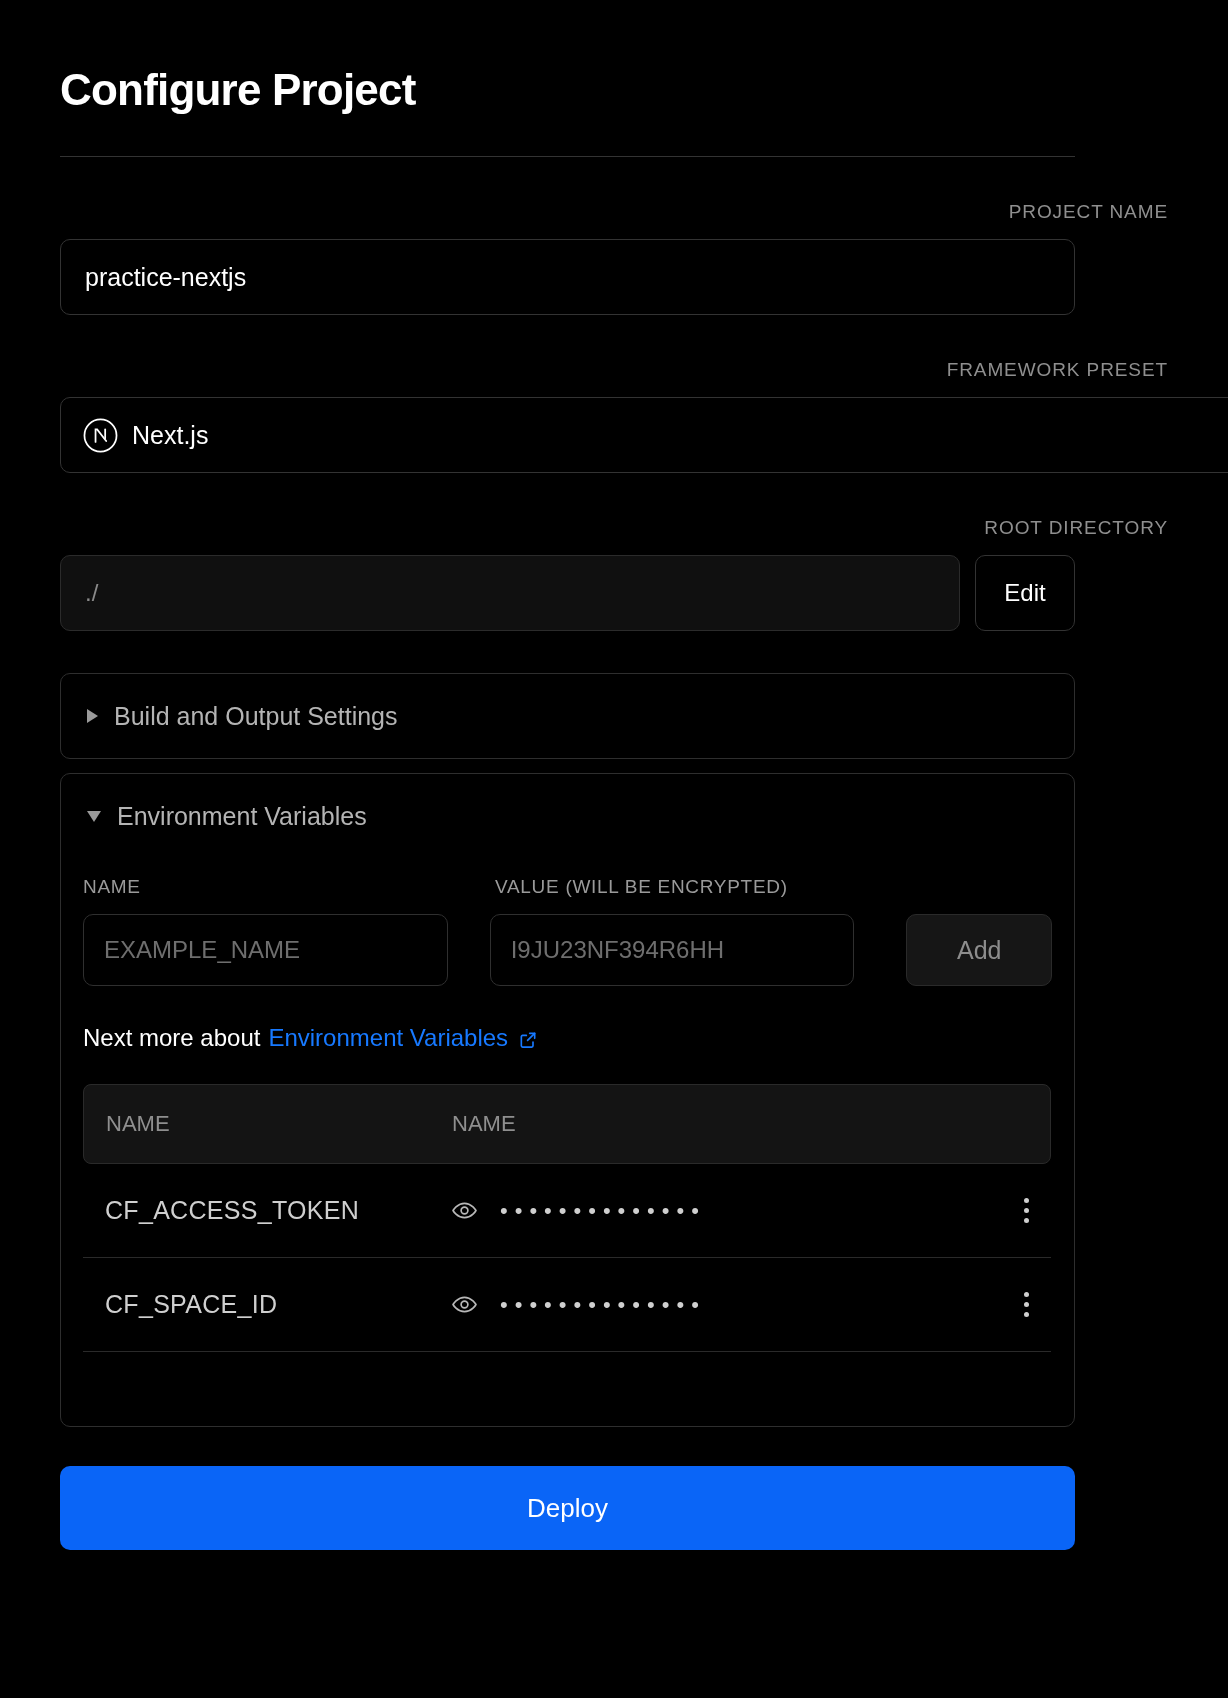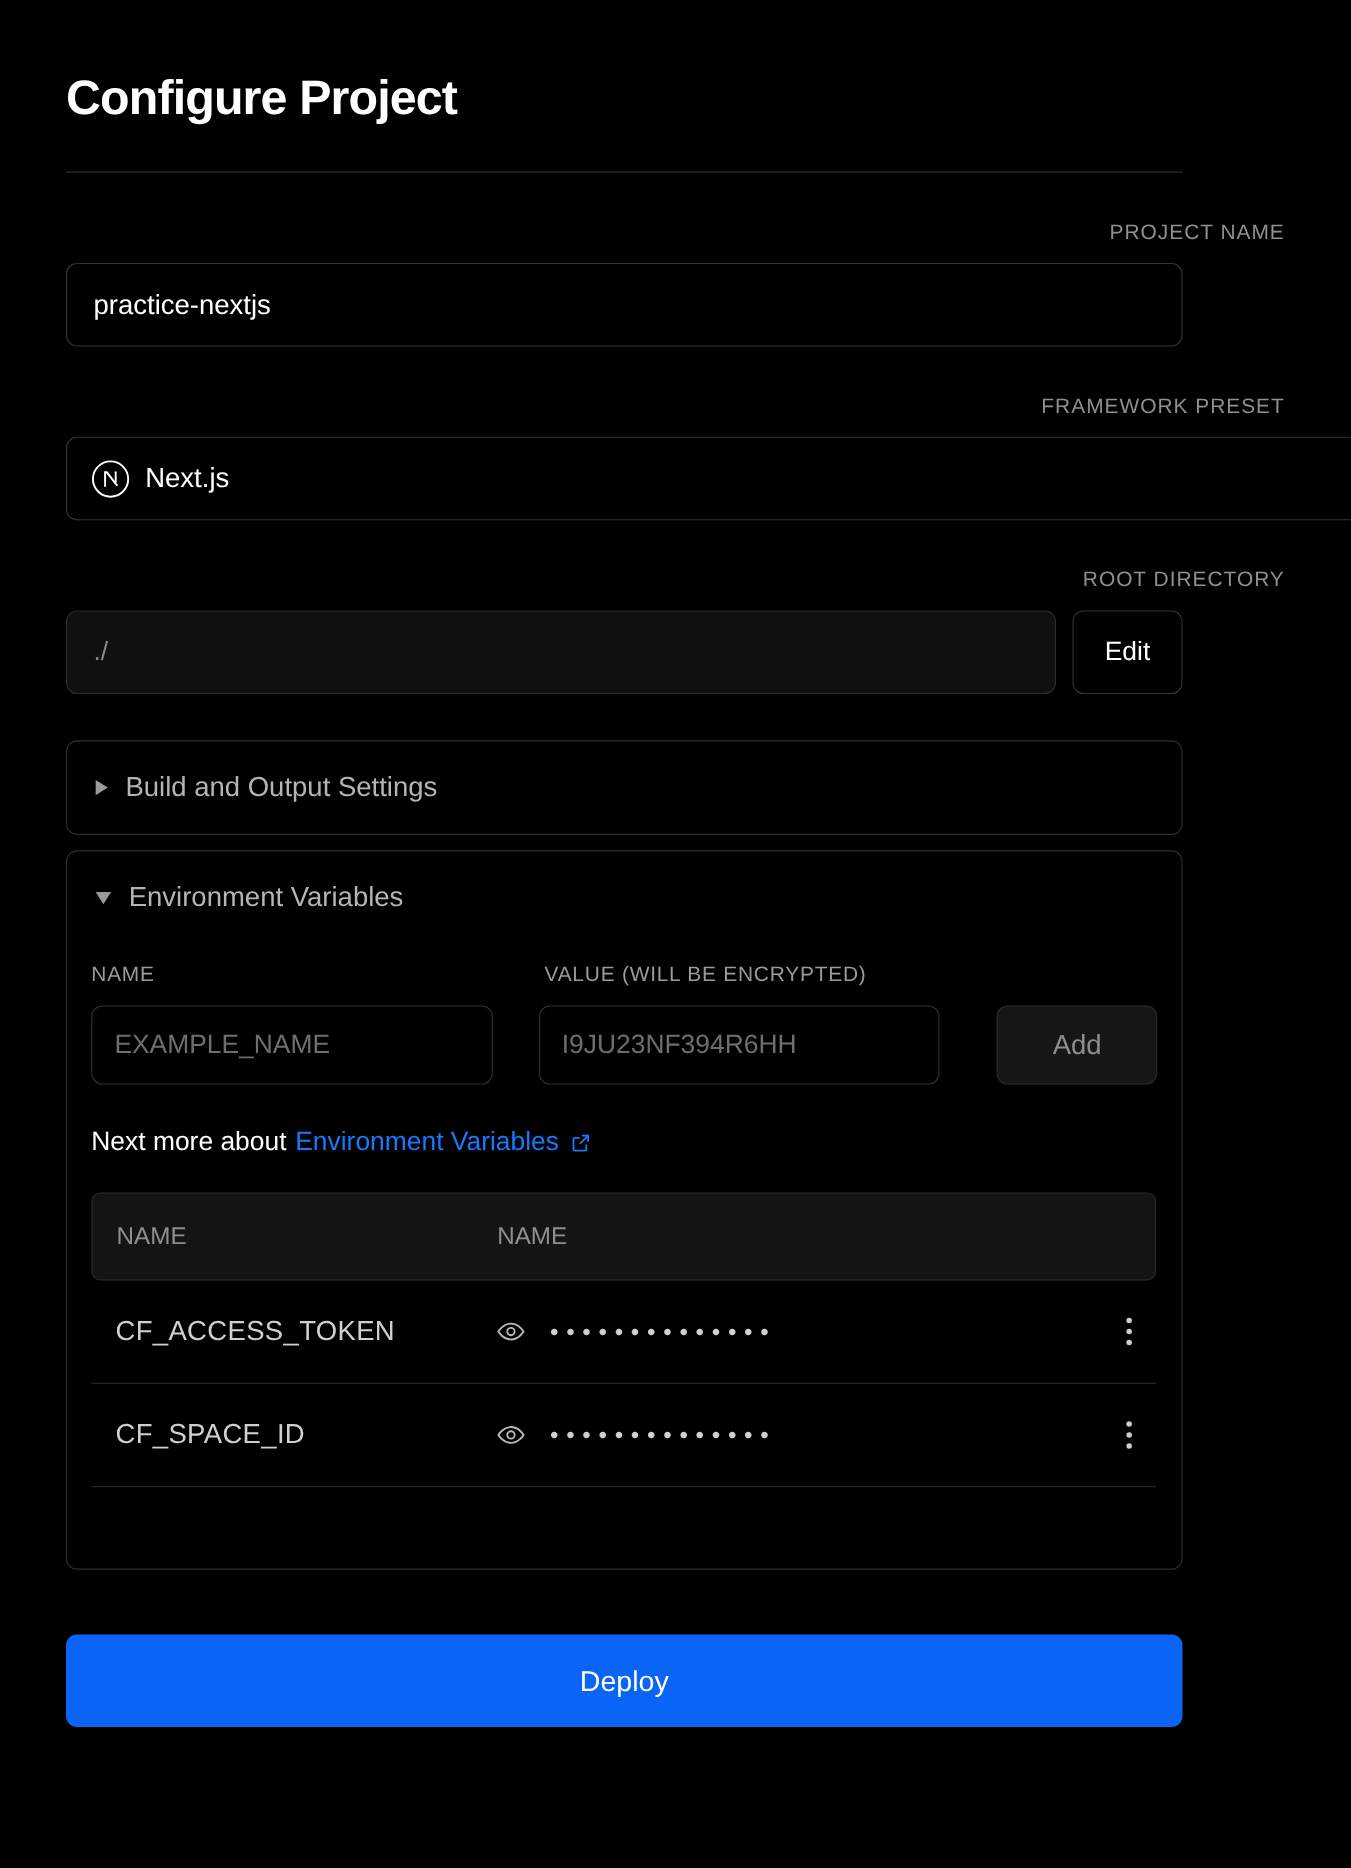--- a/index.html
+++ b/index.html
@@ -304,21 +304,21 @@
     border-radius: 50%;
     display: block;
   }
   .table-row.last { border-bottom: 1px solid #2a2a2a; }
   .table-tail { height: 42px; }
 
   
   .deploy-btn {
     width: 1015px;
     height: 84px;
-    margin-top: 59px;
+    margin-top: 39px;
     background: #0a65f7;
     border-radius: 10px;
     color: #ffffff;
     font-size: 26px;
     display: flex;
     align-items: center;
     justify-content: center;
     cursor: pointer;
   }
 </style>

